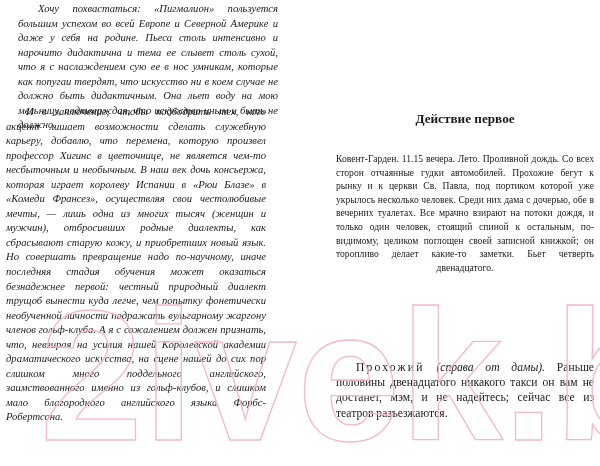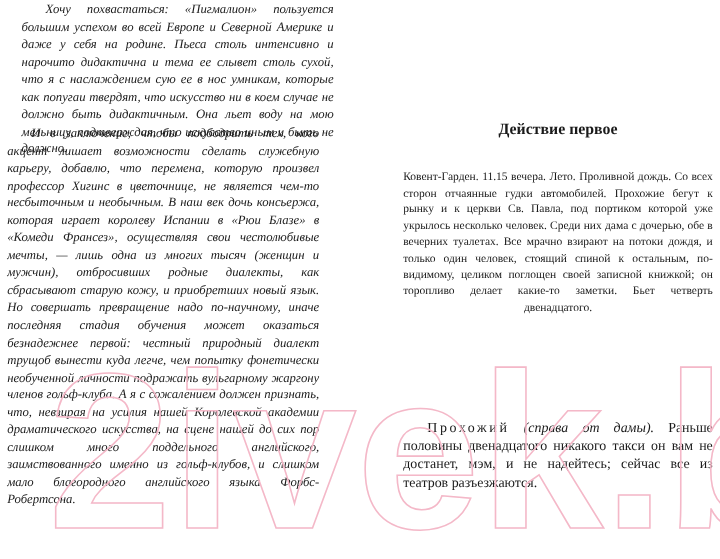--- a/index.html
+++ b/index.html
@@ -3,21 +3,21 @@
   <meta charset="utf-8">
   <style>
     html, body { margin: 0; padding: 0; }
     body {
       width: 600px; height: 466px; overflow: hidden; position: relative;
       background: #ffffff; color: #1a1a1a;
       font-family: "Liberation Serif", "DejaVu Serif", serif;
     }
     .page { position: absolute; top: 0; }
     .left { left: 6px; width: 260px; }
-    .right { left: 336px; width: 258px; height: 370px; }
+    .right { left: 336px; width: 258px; height: 370px; margin-top: 11px; }
     .lp {
       font-style: italic; font-size: 10.6px; line-height: 14.55px;
       text-align: justify; margin: 0; text-indent: 20px;
       position: absolute; left: 0; width: 260px;
     }
     .lp1 { top: 2px; margin-left: 12px; }
     .lp2 { top: 105px; }
     .title {
       position: absolute; top: 100px; left: 0; width: 258px;
       text-align: center; font-weight: bold; font-size: 13.2px; margin: 0;

